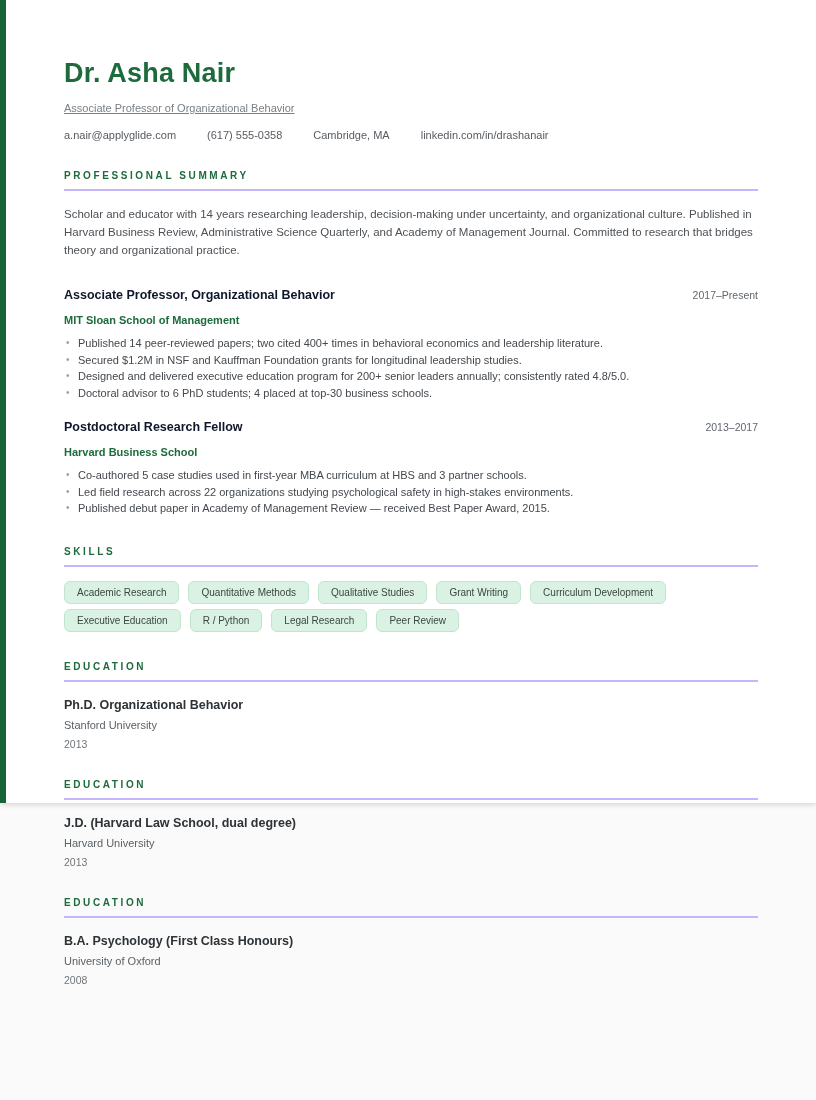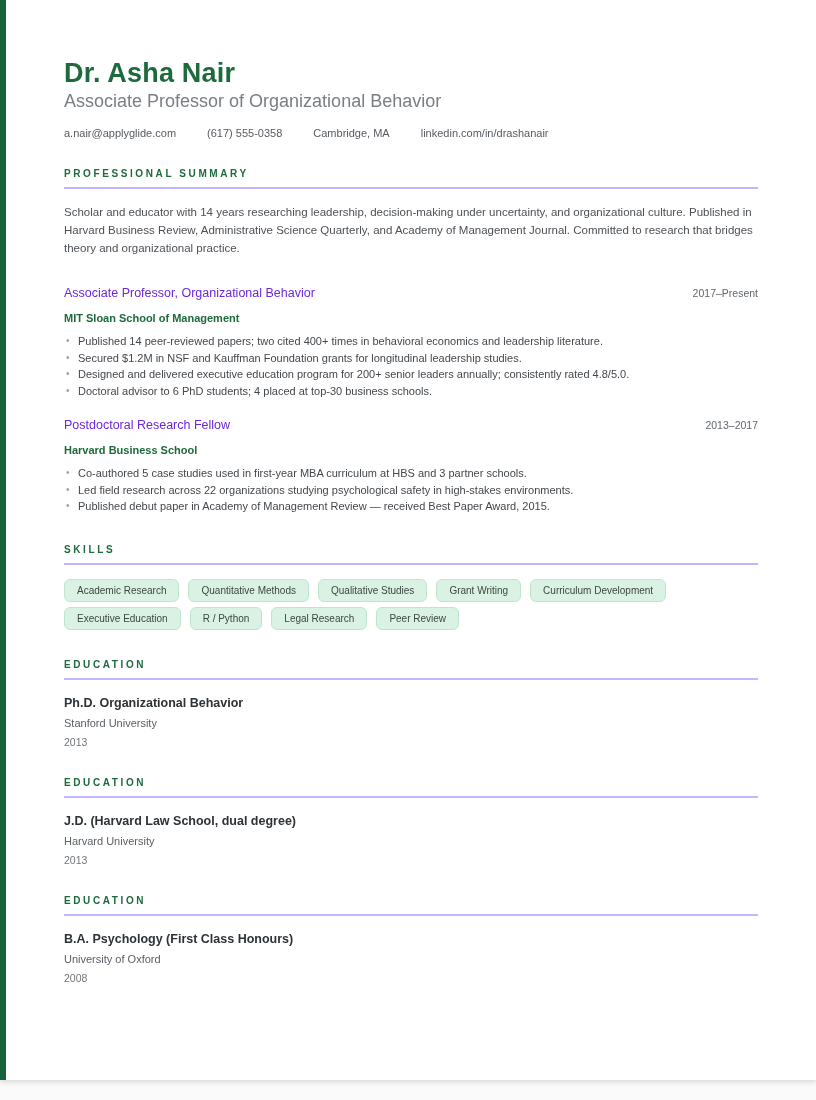--- a/index.html
+++ b/index.html
@@ -5,40 +5,41 @@
   * { margin: 0; padding: 0; box-sizing: border-box; }
   html, body {
     background: #fafafa;
     font-family: "Liberation Sans", sans-serif;
     -webkit-font-smoothing: antialiased;
   }
   body { width: 816px; height: 1100px; overflow: hidden; }
 
   .page {
     width: 816px;
-    height: 1080px;
+    height: 803px;
     background: #ffffff;
     border-left: 6px solid #176239;
     padding: 44px 58px 0 58px;
     box-shadow: 0 2px 5px rgba(0,0,0,0.14);
     position: relative;
   }
 
   
   .name {
     font-size: 27px;
     font-weight: bold;
     color: #1d6b3c;
     letter-spacing: 0.2px;
     margin-top: 14px;
   }
   .subtitle {
-    margin-top: 2px;
-    font-size: 18px;
+    margin-top: 13px;
+    font-size: 11px;
     color: #797f84;
+    text-decoration: underline;
   }
   .contact-row {
     margin-top: 15px;
     display: flex;
     gap: 31px;
     font-size: 11px;
     color: #565b60;
   }
 
   
@@ -62,22 +63,22 @@
 
   
   .job { margin-top: 18px; }
   .job-header {
     display: flex;
     justify-content: space-between;
     align-items: baseline;
   }
   .job-title {
     font-size: 12.5px;
-    font-weight: normal;
-    color: #6d28d9;
+    font-weight: bold;
+    color: #0f172a;
   }
   .job-dates {
     font-size: 10.5px;
     color: #61676d;
     white-space: nowrap;
   }
   .company {
     margin-top: 12px;
     font-size: 11px;
     font-weight: bold;

